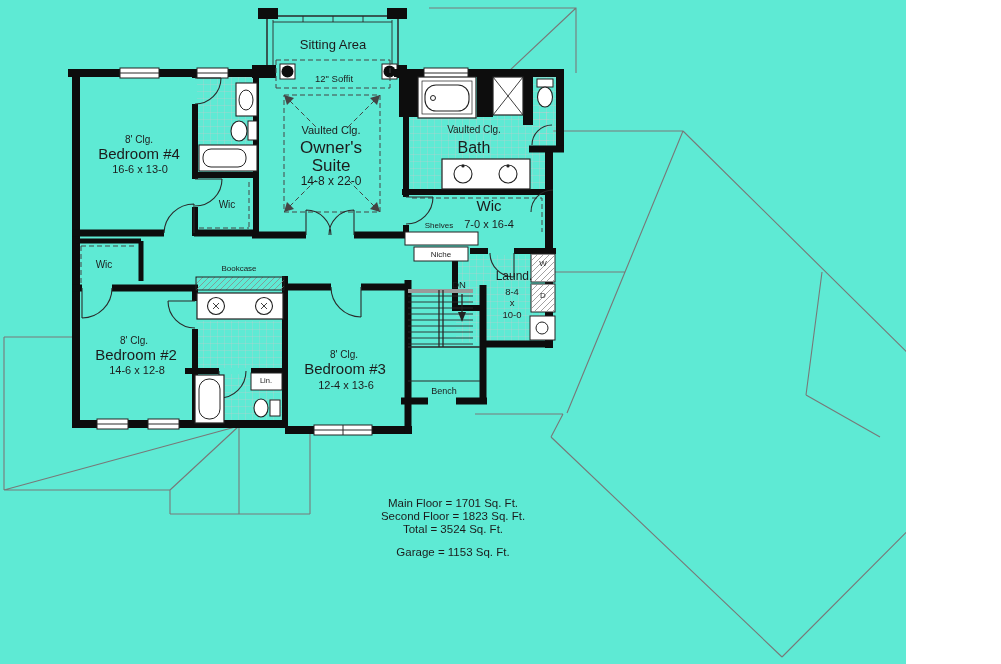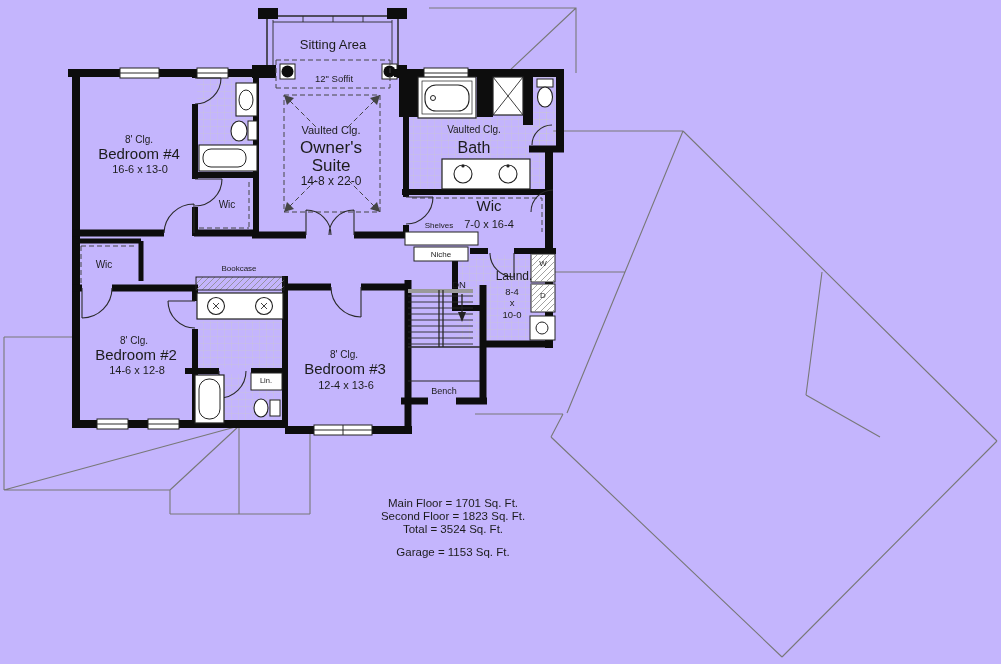--- a/index.html
+++ b/index.html
@@ -1,16 +1,16 @@
 <!DOCTYPE html>
 <html><head>
 <meta charset="utf-8">
 <style>
   html,body{margin:0;padding:0;background:#fff;}
-  .canvas{position:relative;width:1001px;height:664px;background:#c4b5fd;overflow:hidden;}
+  .canvas{position:relative;width:906px;height:664px;background:#5eead4;overflow:hidden;}
   svg{display:block;}
   text{font-family:"Liberation Sans","DejaVu Sans",sans-serif;fill:#1c1c1c;}
   .walls{stroke:#0d0d0d;fill:none;}
   .thin{stroke:#2a2a2a;fill:none;}
   .roof{stroke:#787878;stroke-width:1.1;fill:none;}
   .dash{stroke:#444;stroke-width:1;fill:none;stroke-dasharray:5 3;}
   .door{stroke:#2a2a2a;stroke-width:1.1;fill:none;}
   .fix{stroke:#222;fill:#fff;}
 </style>
 </head>

